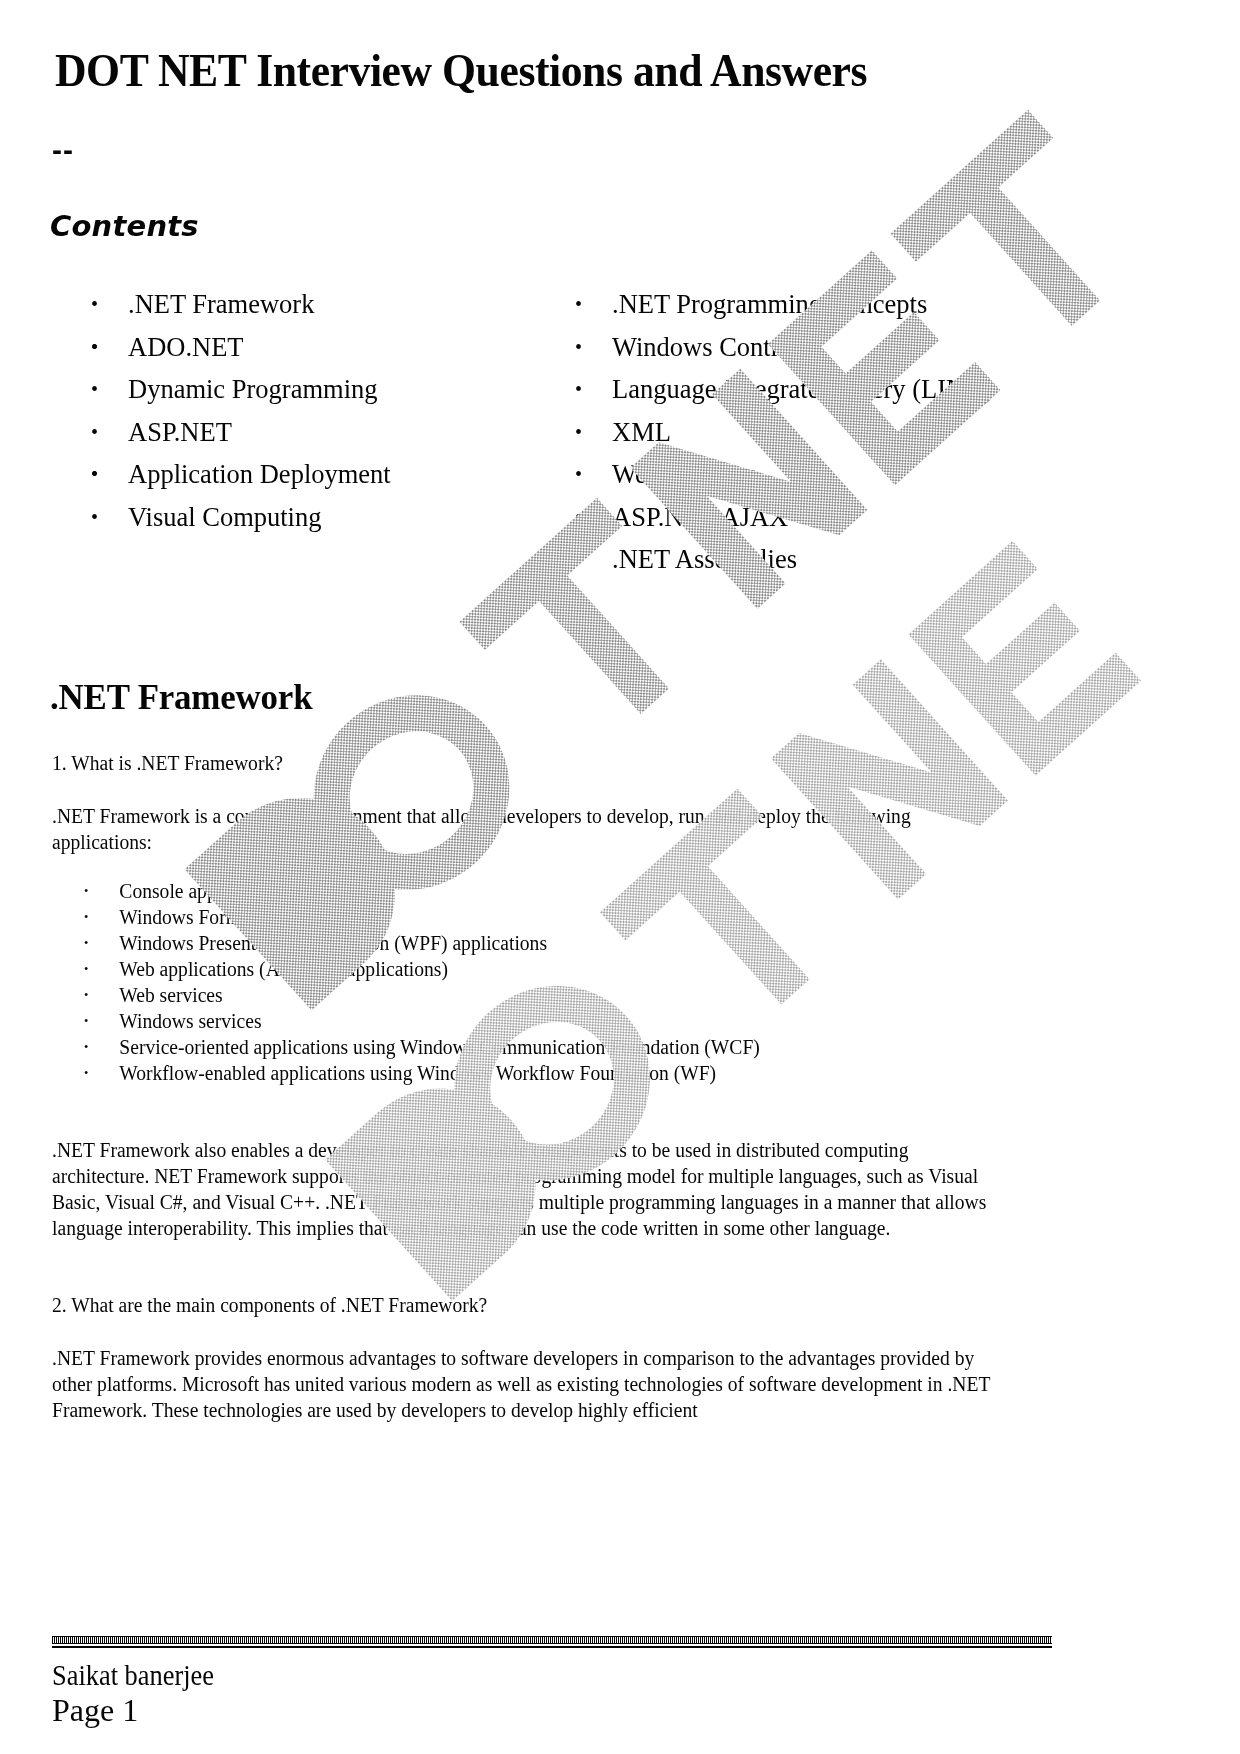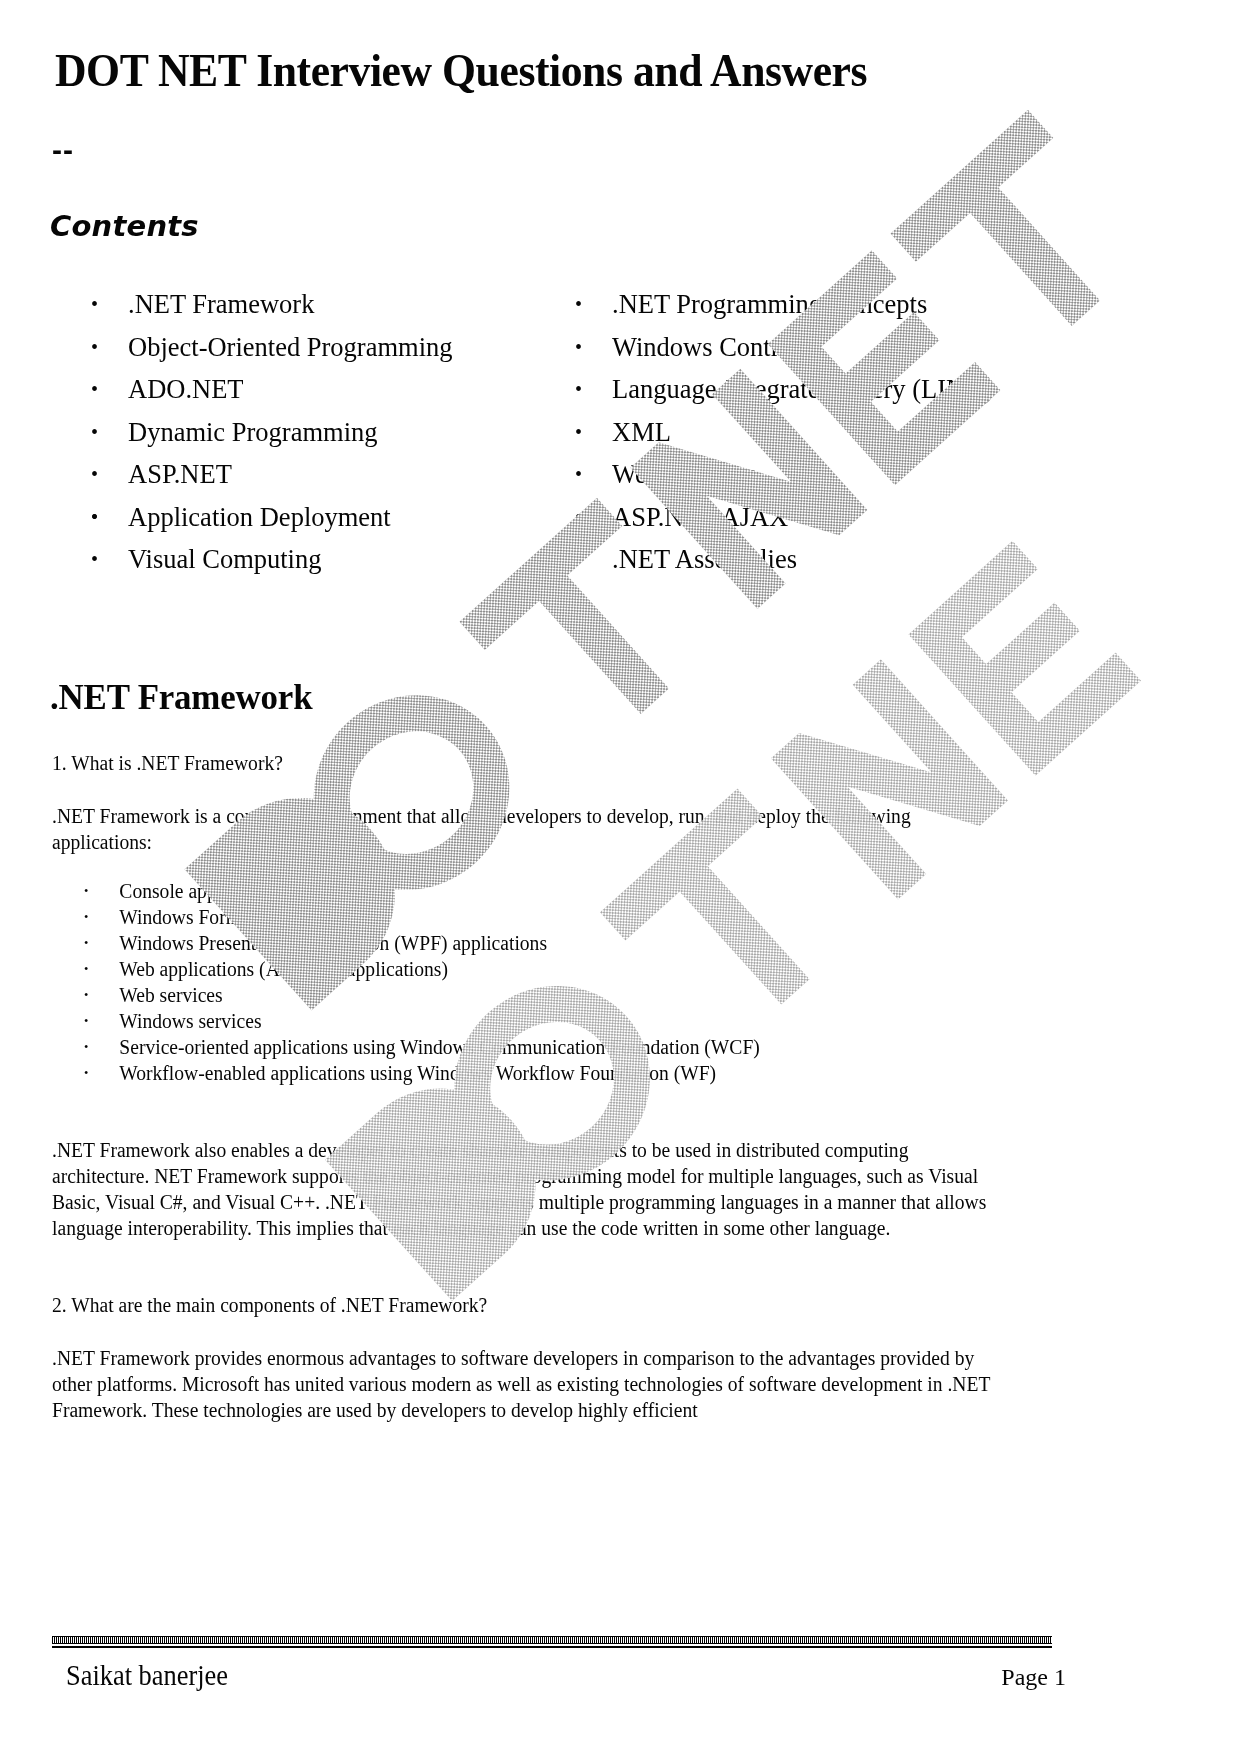--- a/index.html
+++ b/index.html
@@ -160,36 +160,37 @@
       repeating-linear-gradient(90deg, #000 0 1px, #fff 1px 2px);
     background-size: 2px 100%;
     border-top: 1px solid #000;
     border-bottom: 1px solid #000;
   }
   .rule-gap { height: 2px; background: #fff; }
   .rule-thin { height: 2px; background: #000; }
 
   .footer-row {
     position: absolute;
-    left: 66px;
+    left: 52px;
     top: 1658px;
     width: 1000px;
     display: flex;
     justify-content: space-between;
     align-items: baseline;
     z-index: 3;
+    flex-direction: column;
   }
   .footer-author {
     font-size: 30px;
     transform: scaleX(0.88);
     transform-origin: left top;
     white-space: nowrap;
   }
   .footer-page {
-    font-size: 24px;
+    font-size: 32px;
     white-space: nowrap;
   }
 </style>
 </head>
 <body>
 
 <div class="page">
 
   <div class="watermark">
     <svg class="wm-svg" viewBox="0 0 1240 1754" xmlns="http://www.w3.org/2000/svg" aria-hidden="true">
@@ -239,21 +240,20 @@
 
     <div class="toc">
 
       <div class="toc-col left">
         <div class="toc-item">
           <span class="bullet">•</span>
           <span>.NET Framework</span>
         </div>
         <div class="toc-item">
           <span class="bullet">•</span>
-          <span>Object-Oriented Programming</span>
         </div>
         <div class="toc-item">
           <span class="bullet">•</span>
           <span>ADO.NET</span>
         </div>
         <div class="toc-item">
           <span class="bullet">•</span>
           <span>Dynamic Programming</span>
         </div>
         <div class="toc-item">

